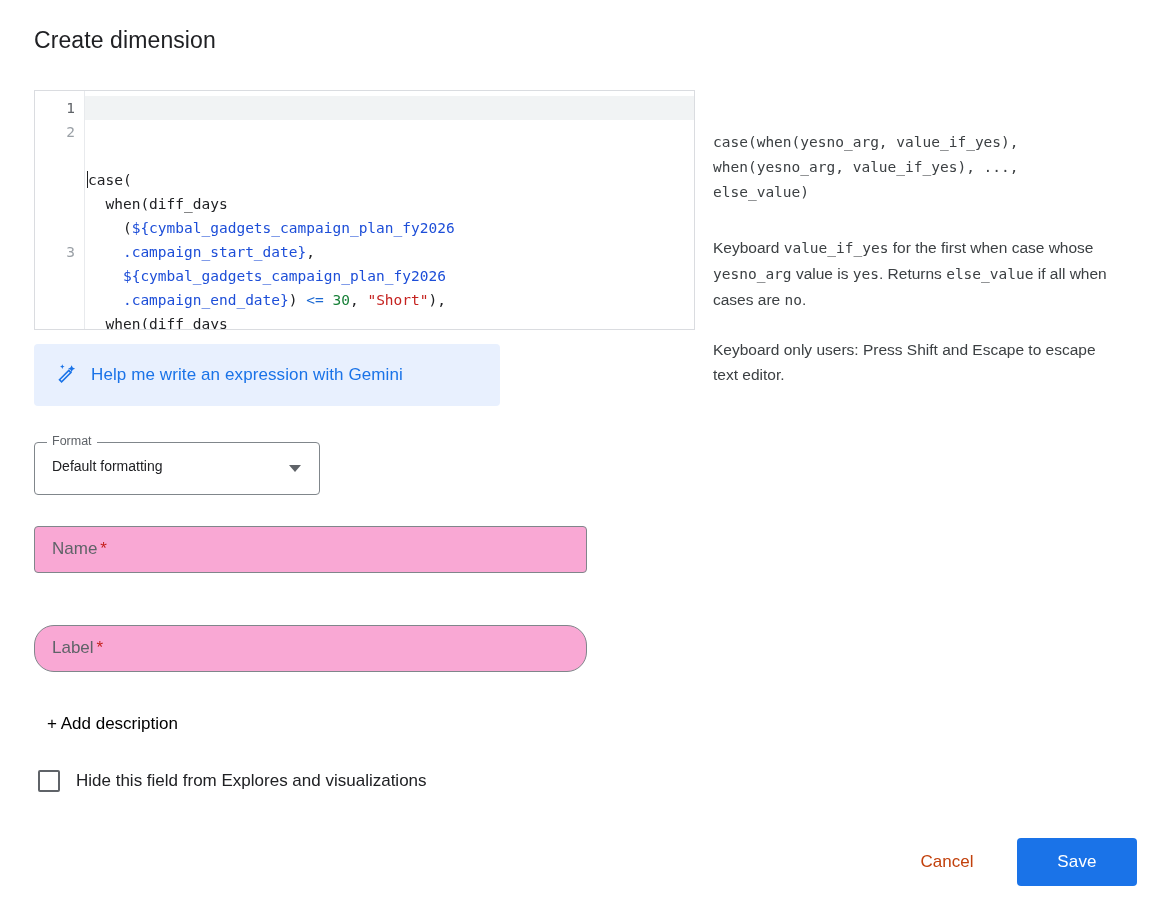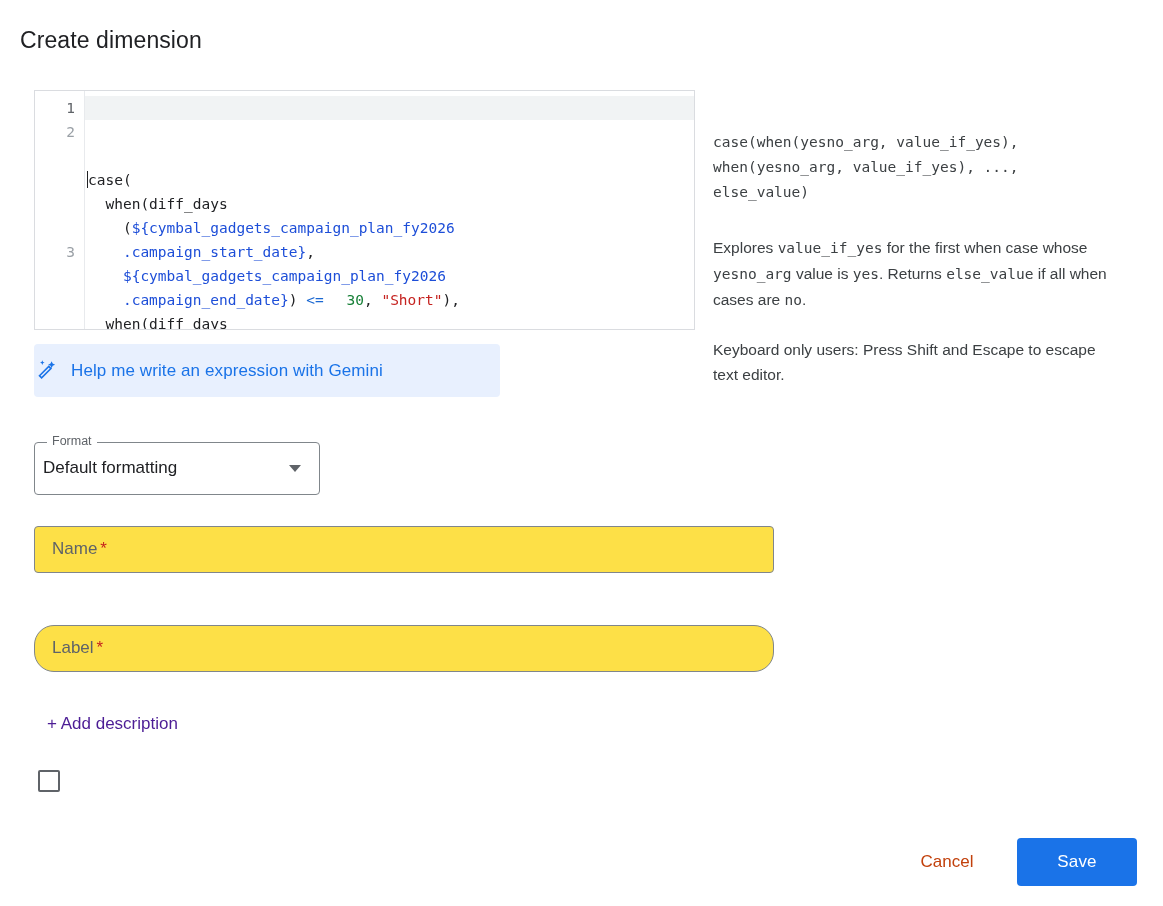--- a/index.html
+++ b/index.html
@@ -14,21 +14,21 @@
     overflow: hidden;
   }
   #page {
     position: relative;
     width: 1163px;
     height: 906px;
   }
   
   .dialog-title {
     position: absolute;
-    left: 20px;
+    left: 34px;
     top: 24px;
     font-size: 23px;
     line-height: 32px;
     color: #202124;
     letter-spacing: 0.1px;
   }
   
   .editor-wrap {
     position: absolute;
     left: 34px;
@@ -75,35 +75,36 @@
   .caret {
     display: inline-block;
     width: 0;
     border-left: 1px solid #202124;
     height: 17px;
     vertical-align: -3px;
     margin-left: -1px;
   }
   .tok-var { color: #1d4ed8; }
   .tok-op  { color: #1967d2; }
-  .tok-num { color: #188038; margin-left: 14px; }
+  .tok-num { color: #188038; }
   .tok-str { color: #c5221f; }
   .tok-plain { color: #202124; }
   
   .gemini-btn {
     position: absolute;
     left: 34px;
     top: 344px;
     width: 466px;
-    height: 53px;
+    height: 62px;
     background: #e8f0fe;
     border-radius: 4px;
     display: flex;
     align-items: center;
     gap: 13px;
+    padding-left: 20px;
     cursor: pointer;
     user-select: none;
   }
   .gemini-btn .label {
     font-size: 17px;
     color: #1a73e8;
     font-weight: 500;
     letter-spacing: 0.1px;
   }
   
@@ -139,43 +140,43 @@
     position: absolute;
     left: 12px;
     top: -9px;
     background: #fff;
     padding: 0 5px;
     font-size: 12.5px;
     color: #5f6368;
   }
   .field-format .value {
     position: absolute;
-    left: 8px;
+    left: 17px;
     top: 15px;
-    font-size: 17px;
+    font-size: 14px;
     color: #202124;
   }
   .field-format .arrow {
     position: absolute;
     right: 18px;
     top: 22px;
     width: 0; height: 0;
     border-left: 6px solid transparent;
     border-right: 6px solid transparent;
     border-top: 7px solid #5f6368;
   }
   
   .text-field {
     position: absolute;
     left: 34px;
-    width: 740px;
+    width: 553px;
     height: 47px;
     border: 1px solid #80868b;
     border-radius: 4px;
-    background: #fde047;
+    background: #f9a8d4;
     cursor: text;
   }
   .text-field .ph {
     position: absolute;
     left: 17px;
     top: 12px;
     font-size: 17px;
     color: #5f6368;
   }
   .text-field .req {
@@ -183,21 +184,21 @@
     margin-left: 3px;
   }
   #field-name { top: 526px; }
   #field-label { top: 625px; border-radius: 20px; }
   
   .add-desc {
     position: absolute;
     left: 47px;
     top: 714px;
     font-size: 17px;
-    color: #4c1d95;
+    color: #000000;
     cursor: pointer;
   }
   
   .checkbox-row {
     position: absolute;
     left: 38px;
     top: 770px;
     display: flex;
     align-items: center;
     gap: 16px;
@@ -273,21 +274,21 @@
         <path d="M5.5 18.8 L14.8 9.5 L16.9 11.6 L7.6 20.9 Z" fill="none" stroke="#1a73e8" stroke-width="1.6"></path>
         <path d="M17.6 4.2 l1.1 2.4 2.4 1.1 -2.4 1.1 -1.1 2.4 -1.1 -2.4 -2.4 -1.1 2.4 -1.1 z" fill="#1a73e8"></path>
         <path d="M8.3 3.3 l0.7 1.6 1.6 0.7 -1.6 0.7 -0.7 1.6 -0.7 -1.6 -1.6 -0.7 1.6 -0.7 z" fill="#1a73e8"></path>
       </svg>
     </span>
     <span class="label">Help me write an expression with Gemini</span>
   </div>
 
   <div class="docs">
     <p class="sig mono">case(when(yesno_arg, value_if_yes), when(yesno_arg, value_if_yes), ..., else_value)</p>
-    <p><span>Explores </span><span class="mono">value_if_yes</span><span> for the first when case whose </span><span class="mono">yesno_arg</span><span> value is </span><span class="mono">yes</span><span>. Returns </span><span class="mono">else_value</span><span> if all when cases are </span><span class="mono">no</span><span>.</span></p>
+    <p><span>Keyboard </span><span class="mono">value_if_yes</span><span> for the first when case whose </span><span class="mono">yesno_arg</span><span> value is </span><span class="mono">yes</span><span>. Returns </span><span class="mono">else_value</span><span> if all when cases are </span><span class="mono">no</span><span>.</span></p>
     <p>Keyboard only users: Press Shift and Escape to escape text editor.</p>
   </div>
 
   <div class="field-format">
     <span class="legend">Format</span>
     <span class="value">Default formatting</span>
     <span class="arrow"></span>
   </div>
 
   <div class="text-field" id="field-name">
@@ -295,18 +296,19 @@
   </div>
 
   <div class="text-field" id="field-label">
     <span class="ph"><span>Label</span><span class="req">*</span></span>
   </div>
 
   <div class="add-desc">+ Add description</div>
 
   <div class="checkbox-row">
     <span class="checkbox-box"></span>
+    <span class="label">Hide this field from Explores and visualizations</span>
   </div>
 
   <button class="btn-cancel">Cancel</button>
   <button class="btn-save">Save</button>
 
 </div>
 
 </body></html>

